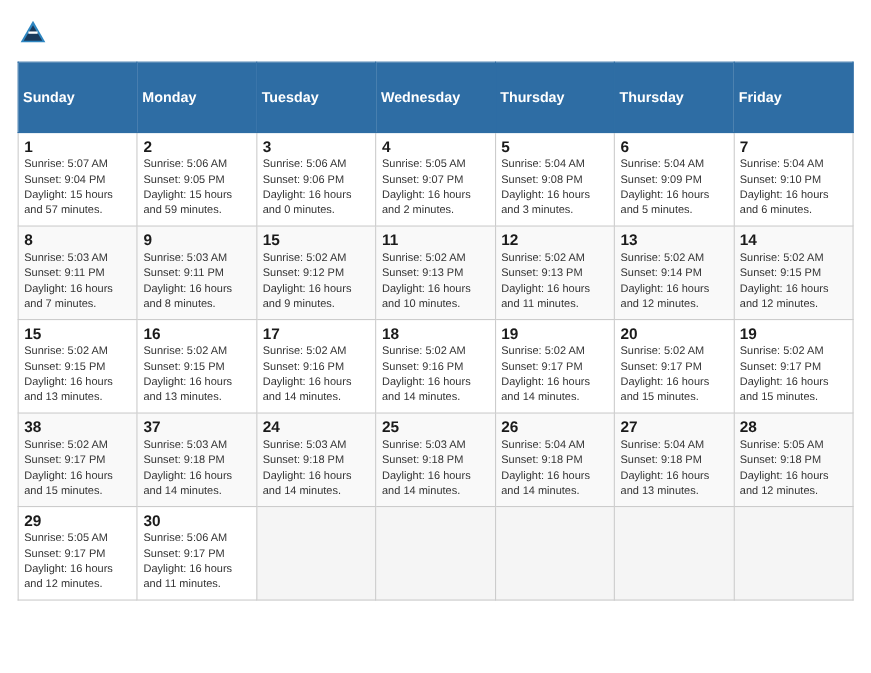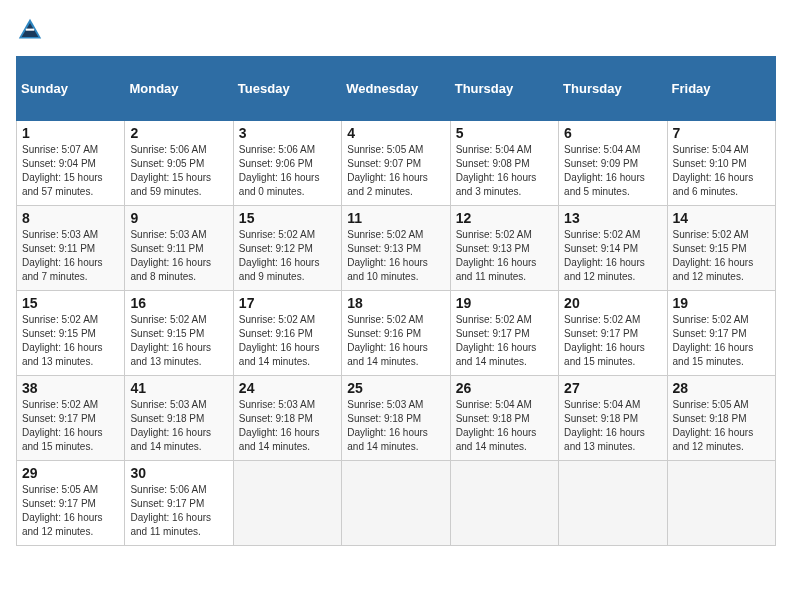--- a/index.html
+++ b/index.html
@@ -212,21 +212,21 @@
         <span class="day-num">19</span>
         <div class="cell-text">Sunrise: 5:02 AM<br>Sunset: 9:17 PM<br>Daylight: 16 hours and 15 minutes.</div>
       </td>
       </tr>
       <tr>
         <td>
         <span class="day-num">38</span>
         <div class="cell-text">Sunrise: 5:02 AM<br>Sunset: 9:17 PM<br>Daylight: 16 hours and 15 minutes.</div>
       </td>
         <td>
-        <span class="day-num">41</span>
+        <span class="day-num">37</span>
         <div class="cell-text">Sunrise: 5:03 AM<br>Sunset: 9:18 PM<br>Daylight: 16 hours and 14 minutes.</div>
       </td>
         <td>
         <span class="day-num">24</span>
         <div class="cell-text">Sunrise: 5:03 AM<br>Sunset: 9:18 PM<br>Daylight: 16 hours and 14 minutes.</div>
       </td>
         <td>
         <span class="day-num">25</span>
         <div class="cell-text">Sunrise: 5:03 AM<br>Sunset: 9:18 PM<br>Daylight: 16 hours and 14 minutes.</div>
       </td>

